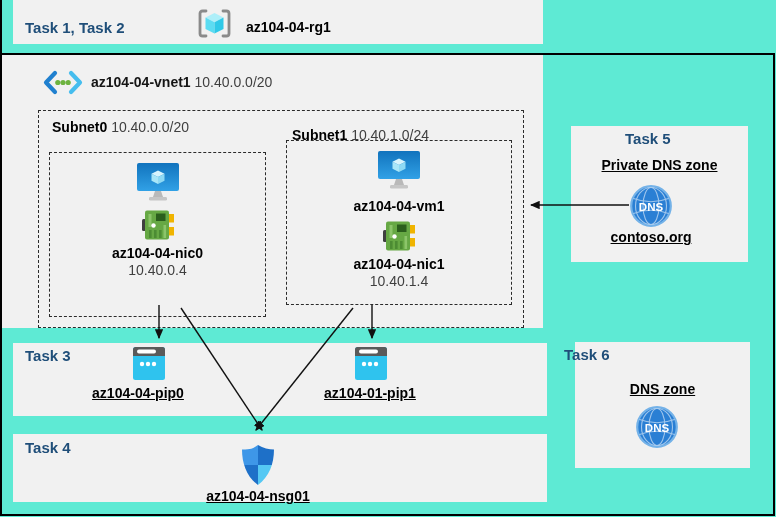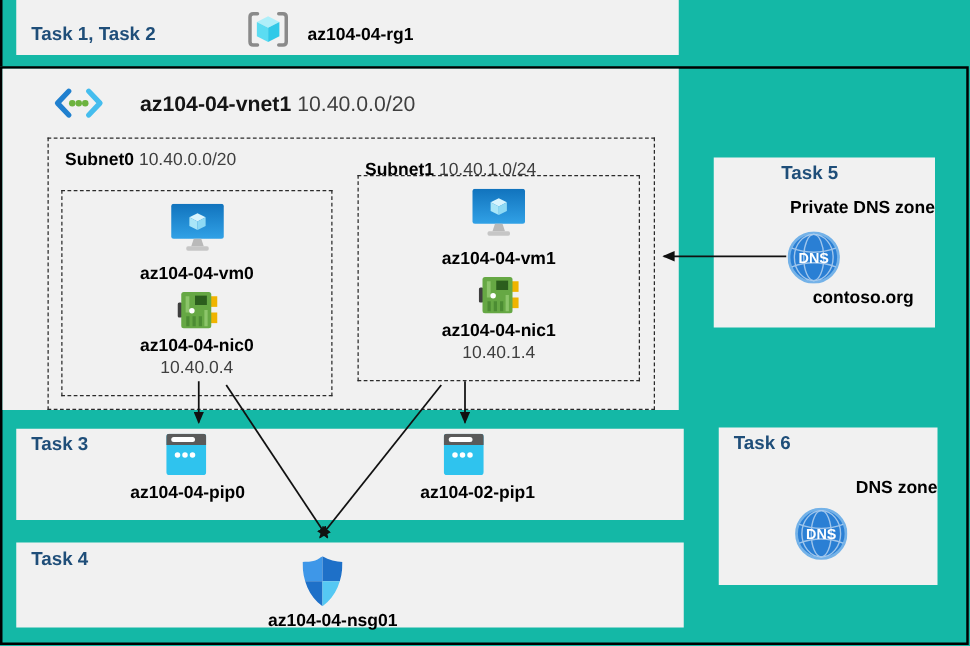--- a/index.html
+++ b/index.html
@@ -1,33 +1,33 @@
 <!DOCTYPE html>
 <html><head>
 <meta charset="utf-8">
 <style>
   html,body{margin:0;padding:0;background:#fff;}
   .stage{
-    position:relative;width:776px;height:517px;background:#14b8a6;
+    position:relative;width:776px;height:517px;background:#5eead4;
     font-family:"Liberation Sans",sans-serif;overflow:hidden;
     -webkit-font-smoothing:antialiased;
   }
   .abs{position:absolute;}
   
   .frame{left:0;top:53px;width:771px;height:459px;border:2px solid #000;}
   .frame-spur{left:0;top:0;width:2px;height:53px;background:#000;}
   
   .panel{background:#f1f1f1;}
   
   .task-label{color:#1f4e79;font-weight:bold;font-size:15px;white-space:nowrap;}
   .res-label{color:#000;font-weight:bold;font-size:14px;white-space:nowrap;}
-  .title-lg{color:#151515;font-weight:bold;font-size:17px;white-space:nowrap;margin-left:21px;}
+  .title-lg{color:#151515;font-weight:bold;font-size:14px;white-space:nowrap;}
   .cidr{color:#3f3f3f;font-weight:normal;}
   .ip-label{color:#3f3f3f;font-size:14px;white-space:nowrap;}
-  .centered{text-align:right;}
+  .centered{text-align:center;text-decoration:underline;}
   
   .dashed{border:1px dashed #2b2b2b;}
   .subnet-box{display:flex;flex-direction:column;align-items:center;padding-top:10px;box-sizing:border-box;}
   .subnet-box .vm-name{margin-top:7px;}
   .subnet-box .nic-ico{margin-top:5px;}
   .subnet-box .nic-name{margin-top:3px;}
   .subnet-box .nic-ip{margin-top:1px;}
   svg{display:block;}
   .overlay{left:0;top:0;pointer-events:none;}
 </style>
@@ -77,21 +77,20 @@
             <stop offset="1" stop-color="#31a1e6"></stop>
           </linearGradient>
         </defs>
       <rect x="1" y="0" width="42" height="28" rx="2" fill="url(#vmg0)"></rect>
       <polygon points="22,7.5 28.5,10.8 22,14.1 15.5,10.8" fill="#d8f4fd"></polygon>
       <polygon points="15.5,10.8 22,14.1 22,21 15.5,17.7" fill="#a9e6f8"></polygon>
       <polygon points="28.5,10.8 22,14.1 22,21 28.5,17.7" fill="#8ed9f4"></polygon>
       <polygon points="19,28 25,28 27,34 17,34" fill="#b9b9b9"></polygon>
       <rect x="13" y="34" width="18" height="3.6" rx="1.4" fill="#c6c6c6"></rect>
     </svg>
-    <div class="res-label vm-name">az104-04-vm0</div>
     <svg class="nic-ico" width="32" height="34" viewBox="0 0 32 34">
       <rect x="0" y="11" width="4" height="12" rx="1.5" fill="#3f3f3f"></rect>
       <rect x="26" y="6" width="6" height="8.5" fill="#f0b400"></rect>
       <rect x="26" y="19" width="6" height="8.5" fill="#f0b400"></rect>
       <rect x="3" y="2.5" width="24" height="29" rx="2" fill="#66a844"></rect>
       <rect x="14" y="5.5" width="9.5" height="7.5" fill="#2b5e1d"></rect>
       <rect x="6.5" y="6" width="3" height="13" fill="#8cc56a"></rect>
       <circle cx="11.5" cy="17.5" r="2.2" fill="#fff"></circle>
       <rect x="7" y="22" width="2.6" height="8" fill="#4c8c33"></rect>
       <rect x="12" y="22" width="2.6" height="8" fill="#4c8c33"></rect>
@@ -151,21 +150,21 @@
   </svg>
   <div class="abs res-label centered" style="left:80px;top:385px;width:116px;">az104-04-pip0</div>
   <svg class="abs" style="left:355px;top:347px;" width="32" height="33" viewBox="0 0 32 33">
     <rect x="0" y="0" width="32" height="33" rx="2.5" fill="#2fc3ee"></rect>
     <path d="M0 2.5 Q0 0 2.5 0 H29.5 Q32 0 32 2.5 V9 H0 Z" fill="#5a5a5a"></path>
     <rect x="4" y="2.5" width="19" height="4" rx="2" fill="#fff"></rect>
     <circle cx="9" cy="17" r="2.2" fill="#fff"></circle>
     <circle cx="15" cy="17" r="2.2" fill="#fff"></circle>
     <circle cx="21" cy="17" r="2.2" fill="#fff"></circle>
   </svg>
-  <div class="abs res-label centered" style="left:312px;top:385px;width:116px;">az104-02-pip1</div>
+  <div class="abs res-label centered" style="left:312px;top:385px;width:116px;">az104-01-pip1</div>
 
   <div class="abs panel" style="left:13px;top:434px;width:534px;height:68px;"></div>
   <div class="abs task-label" style="left:25px;top:439px;">Task 4</div>
   <svg class="abs" style="left:241px;top:444px;" width="34" height="42" viewBox="0 0 34 42">
     <defs>
         <clipPath id="shieldClip">
       <path d="M17,1 C22,4 28,5.5 33,5.5 C33,20 28,33 17,41 C6,33 1,20 1,5.5 C12,5.5 12,4 17,1 Z"></path>
     </clipPath>
       </defs>
     <g clip-path="url(#shieldClip)">
@@ -186,21 +185,21 @@
       <ellipse cx="21" cy="21" rx="8" ry="18.5"></ellipse>
       <ellipse cx="21" cy="21" rx="15.5" ry="18.5"></ellipse>
       <path d="M3.5,13.5 Q21,20 38.5,13.5"></path>
       <path d="M3.5,28.5 Q21,22 38.5,28.5"></path>
     </g>
     <text x="21" y="25.5" text-anchor="middle" font-size="11.5" font-weight="bold" font-family="Liberation Sans, sans-serif" fill="#ffffff">DNS</text>
   </svg>
   <div class="abs res-label centered" style="left:571px;top:229px;width:160px;">contoso.org</div>
 
   <div class="abs panel" style="left:575px;top:342px;width:175px;height:126px;"></div>
-  <div class="abs task-label" style="left:587px;top:346px;text-align:center;">Task 6</div>
+  <div class="abs task-label" style="left:564px;top:346px;text-align:center;">Task 6</div>
   <div class="abs res-label centered" style="left:575px;top:381px;width:175px;">DNS zone</div>
   <svg class="abs" style="left:636px;top:406px;" width="42" height="42" viewBox="0 0 42 42">
     <circle cx="21" cy="21" r="19.8" fill="#2a7fd4" stroke="#74b2e8" stroke-width="2.2"></circle>
     <g fill="none" stroke="#ffffff" stroke-width="1.1" opacity="0.55">
       <ellipse cx="21" cy="21" rx="8" ry="18.5"></ellipse>
       <ellipse cx="21" cy="21" rx="15.5" ry="18.5"></ellipse>
       <path d="M3.5,13.5 Q21,20 38.5,13.5"></path>
       <path d="M3.5,28.5 Q21,22 38.5,28.5"></path>
     </g>
     <text x="21" y="25.5" text-anchor="middle" font-size="11.5" font-weight="bold" font-family="Liberation Sans, sans-serif" fill="#ffffff">DNS</text>

